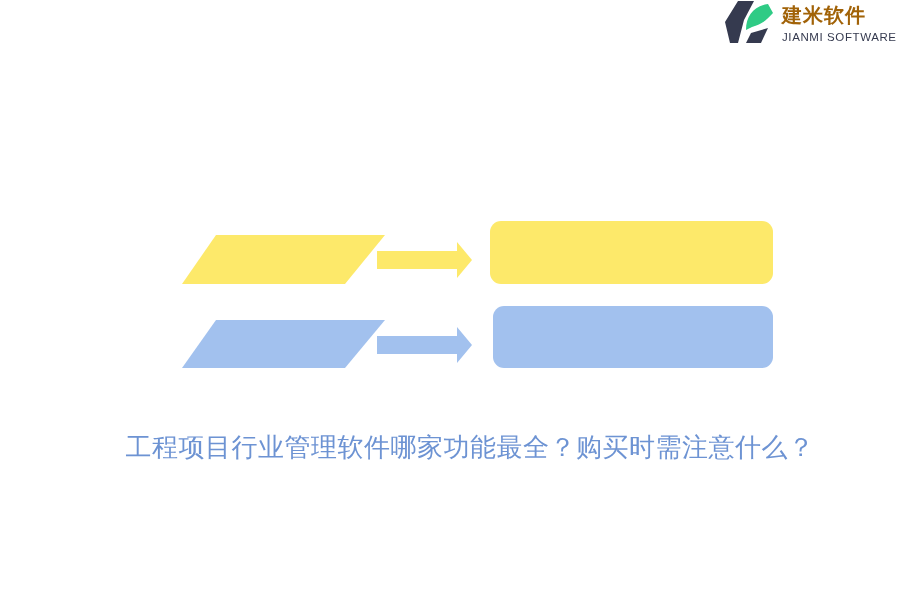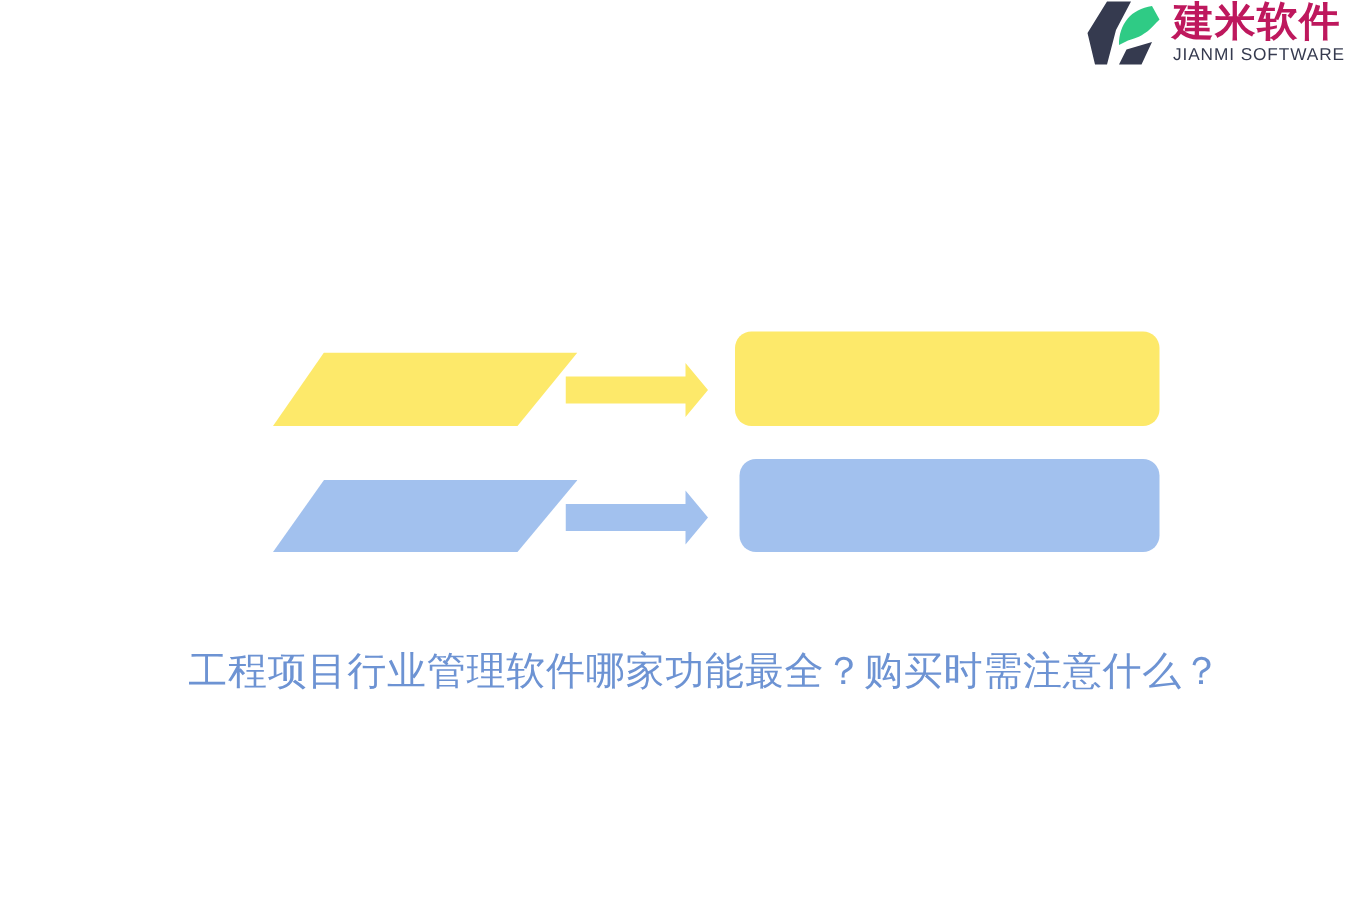--- a/index.html
+++ b/index.html
@@ -4,22 +4,22 @@
 <style>
   html, body { margin: 0; padding: 0; }
   body {
     width: 900px; height: 600px; position: relative; overflow: hidden;
     background: #ffffff;
     font-family: "DejaVu Sans", "Liberation Sans", sans-serif;
   }
   .logo { position: absolute; left: 724px; top: 0; width: 176px; height: 46px; }
   .logo-icon { position: absolute; left: 0; top: 0; width: 50px; height: 44px; }
   .logo-cn {
-    position: absolute; left: 58px; top: 0px; font-size: 27px; font-weight: bold;
-    color: #be185d; letter-spacing: 1px; line-height: 30px; white-space: nowrap;
+    position: absolute; left: 58px; top: 0px; font-size: 20px; font-weight: bold;
+    color: #a16207; letter-spacing: 1px; line-height: 30px; white-space: nowrap;
   }
   .logo-en {
     position: absolute; left: 58px; top: 31px; font-size: 11.5px; color: #353a4f;
     letter-spacing: 0.6px; font-family: "Liberation Sans", sans-serif; white-space: nowrap;
   }
   .shape { position: absolute; }
   .box { position: absolute; border-radius: 11px; }
   .title {
     position: absolute; left: 0; top: 430px; width: 940px; text-align: center;
     font-family: "DejaVu Serif", "Liberation Serif", serif;

